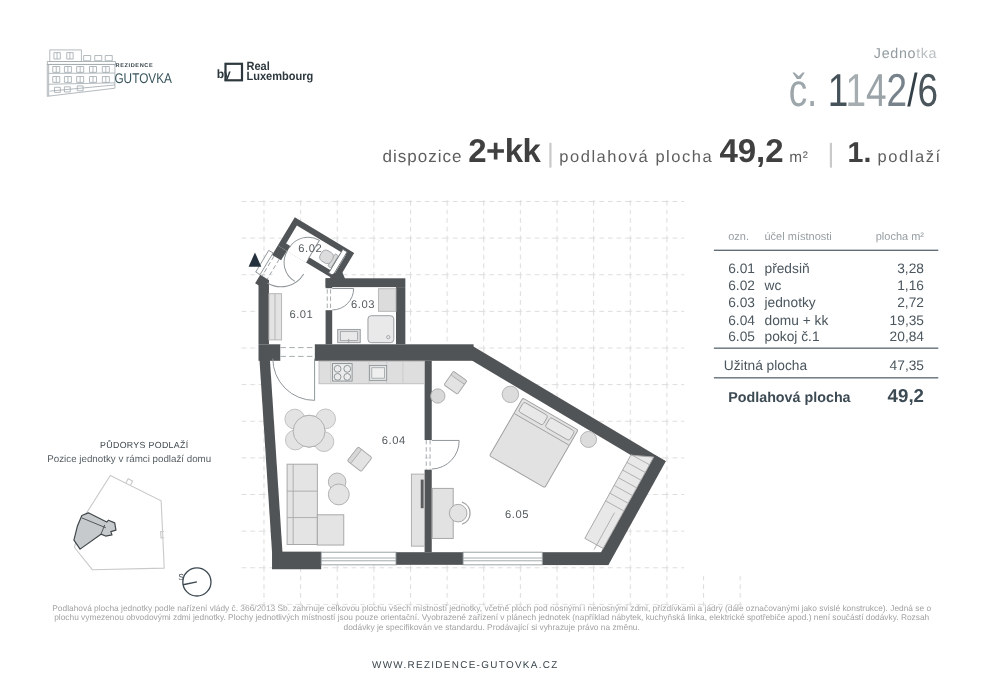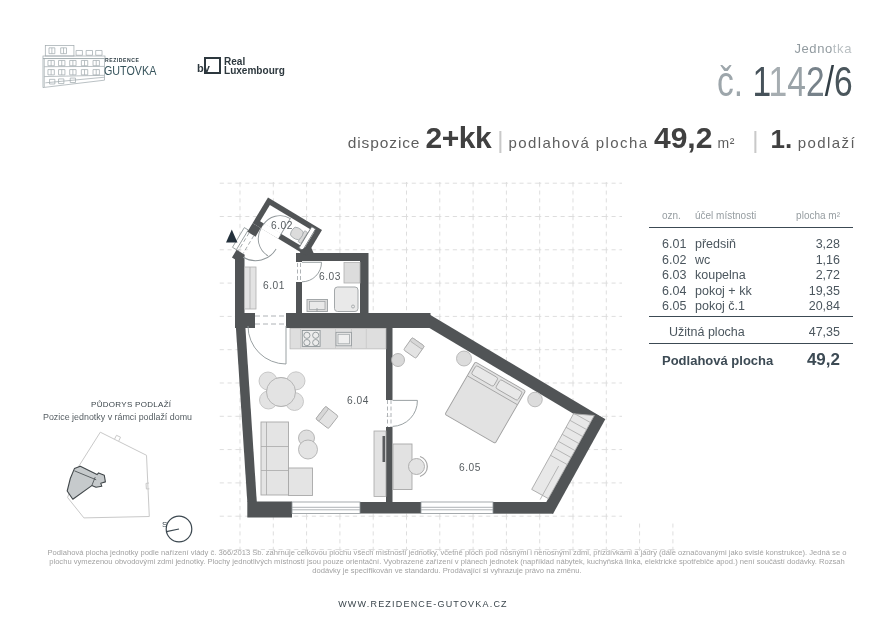--- a/index.html
+++ b/index.html
@@ -267,34 +267,34 @@
   <div style="border-top:1.4px solid #3c4a54;"></div>
 
   <div style="position:relative;height:88px;font-size:12.5px;color:#4b565e;">
     <span style="position:absolute;left:13px;top:9px;">6.01</span>
       <span style="position:absolute;left:46px;top:9px;">předsiň</span>
       <span style="position:absolute;right:13px;top:9px;">3,28</span>
     <span style="position:absolute;left:13px;top:24.5px;">6.02</span>
       <span style="position:absolute;left:46px;top:24.5px;">wc</span>
       <span style="position:absolute;right:13px;top:24.5px;">1,16</span>
     <span style="position:absolute;left:13px;top:40px;">6.03</span>
-      <span style="position:absolute;left:46px;top:40px;">koupelna</span>
+      <span style="position:absolute;left:46px;top:40px;">jednotky</span>
       <span style="position:absolute;right:13px;top:40px;">2,72</span>
     <span style="position:absolute;left:13px;top:55.5px;">6.04</span>
-      <span style="position:absolute;left:46px;top:55.5px;">pokoj + kk</span>
+      <span style="position:absolute;left:46px;top:55.5px;">domu + kk</span>
       <span style="position:absolute;right:13px;top:55.5px;">19,35</span>
     <span style="position:absolute;left:13px;top:71px;">6.05</span>
       <span style="position:absolute;left:46px;top:71px;">pokoj č.1</span>
       <span style="position:absolute;right:13px;top:71px;">20,84</span>
   </div>
 
   <div style="border-top:1.4px solid #3c4a54;"></div>
 
   <div style="position:relative;height:26px;font-size:12.5px;color:#4b565e;">
-    <span style="position:absolute;left:20px;top:8px;text-align:center;">Užitná plocha</span>
+    <span style="position:absolute;left:9px;top:8px;text-align:center;">Užitná plocha</span>
       <span style="position:absolute;right:13px;top:8px;">47,35</span>
   </div>
 
   <div style="border-top:1.4px solid #3c4a54;"></div>
 
   <div style="position:relative;height:30px;">
     <span style="position:absolute;left:13px;top:9px;font-size:13px;font-weight:700;color:#3c4a54;">Podlahová plocha</span>
     <span style="position:absolute;right:13px;top:6px;font-size:17px;font-weight:700;color:#3c4a54;">49,2</span>
   </div>
 </div>

